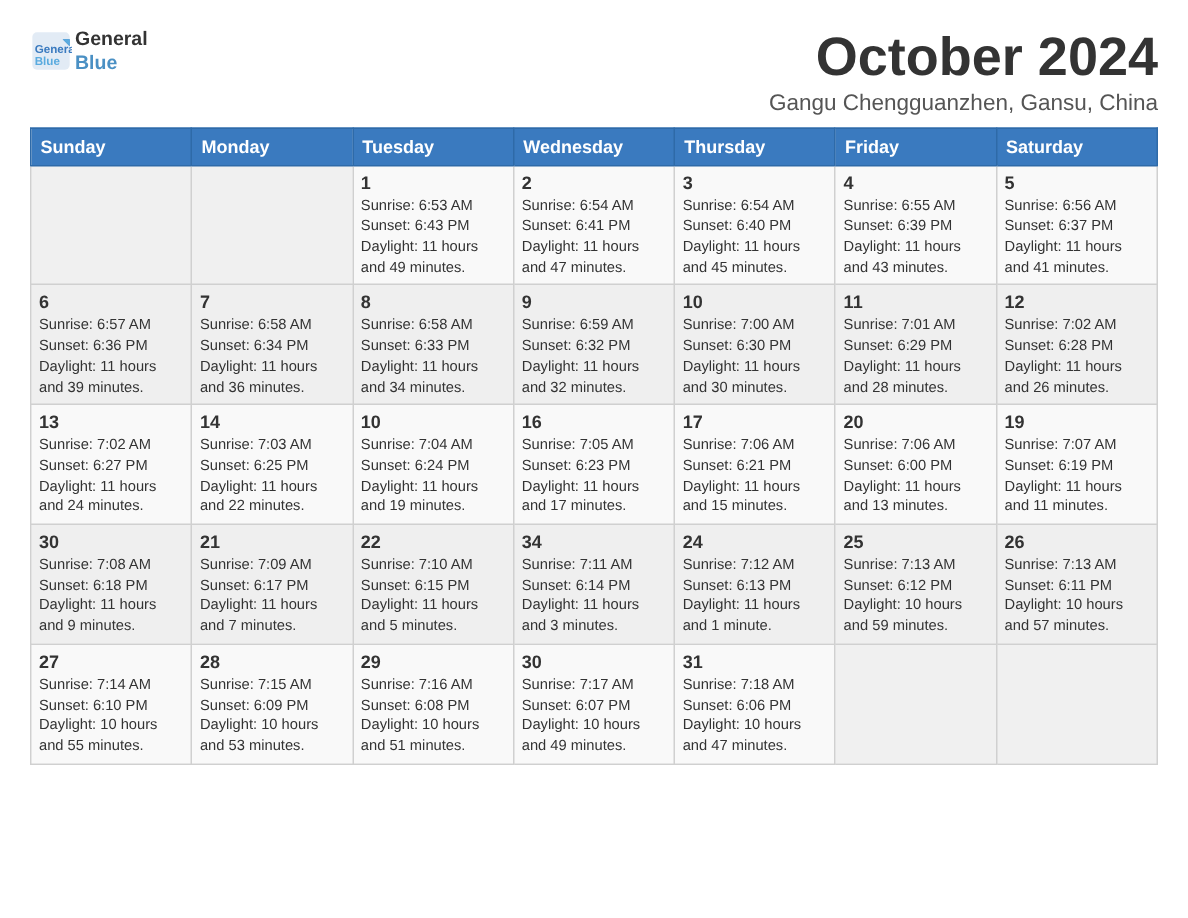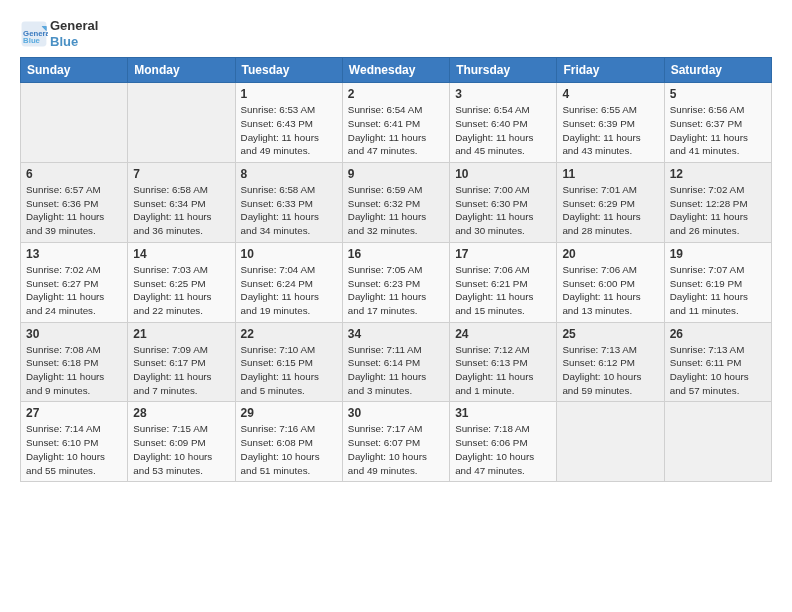--- a/index.html
+++ b/index.html
@@ -109,20 +109,22 @@
         <text x="4" y="30" font-size="10" font-weight="bold" fill="#5aabdf">Blue</text>
         <polygon points="28,8 34,14 34,8" fill="#3a7abf"></polygon>
         <polygon points="28,8 34,8 34,14" fill="#5aabdf"></polygon>
       </svg>
       <div class="logo-text">
         <div>General</div>
         <div><span>Blue</span></div>
       </div>
     </div>
     <div class="title-block">
+      <div class="month-title">October 2024</div>
+      <div class="location">Gangu Chengguanzhen, Gansu, China</div>
     </div>
   </div>
 
   <table class="calendar">
     <thead>
       <tr>
       <th>Sunday</th>
           <th>Monday</th>
           <th>Tuesday</th>
           <th>Wednesday</th>
@@ -199,21 +201,21 @@
           </td>
           <td>
             <span class="day-num">11</span>
             <div class="day-info">Sunrise: 7:01 AM
 Sunset: 6:29 PM
 Daylight: 11 hours and 28 minutes.</div>
           </td>
           <td>
             <span class="day-num">12</span>
             <div class="day-info">Sunrise: 7:02 AM
-Sunset: 12:28 PM
+Sunset: 6:28 PM
 Daylight: 11 hours and 26 minutes.</div>
           </td>
         </tr>
         <tr>
           <td>
             <span class="day-num">13</span>
             <div class="day-info">Sunrise: 7:02 AM
 Sunset: 6:27 PM
 Daylight: 11 hours and 24 minutes.</div>
           </td>

